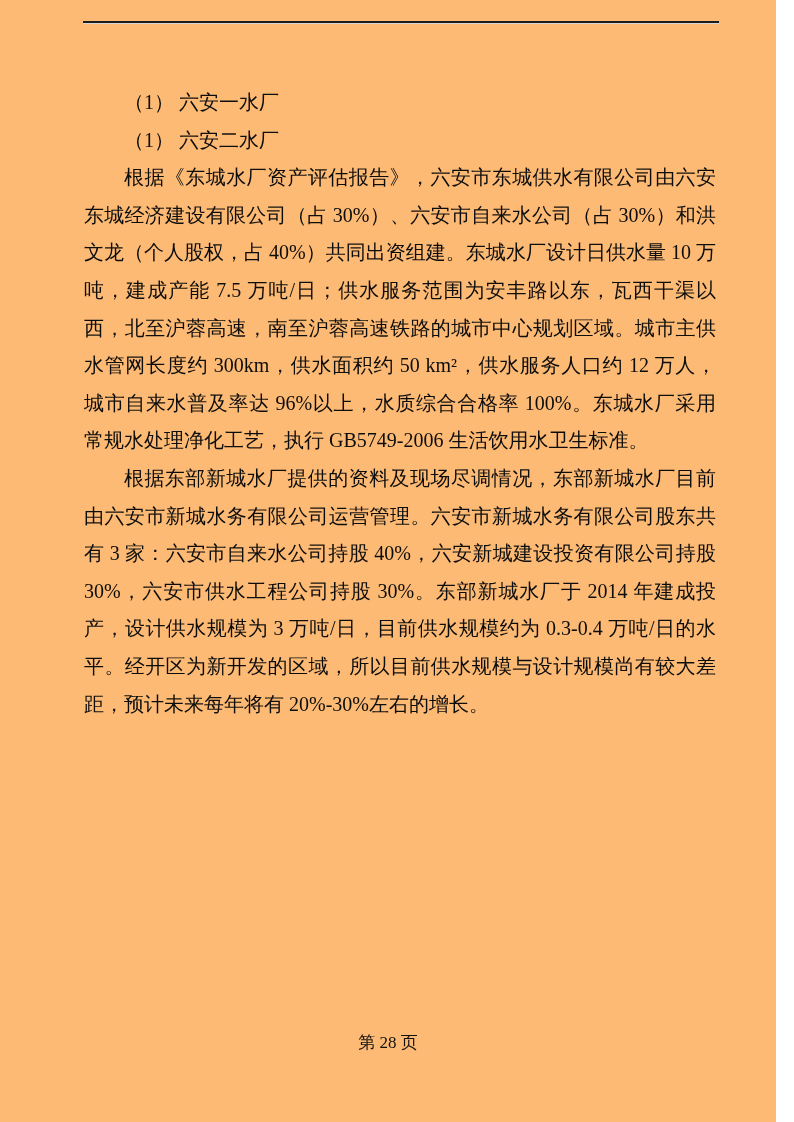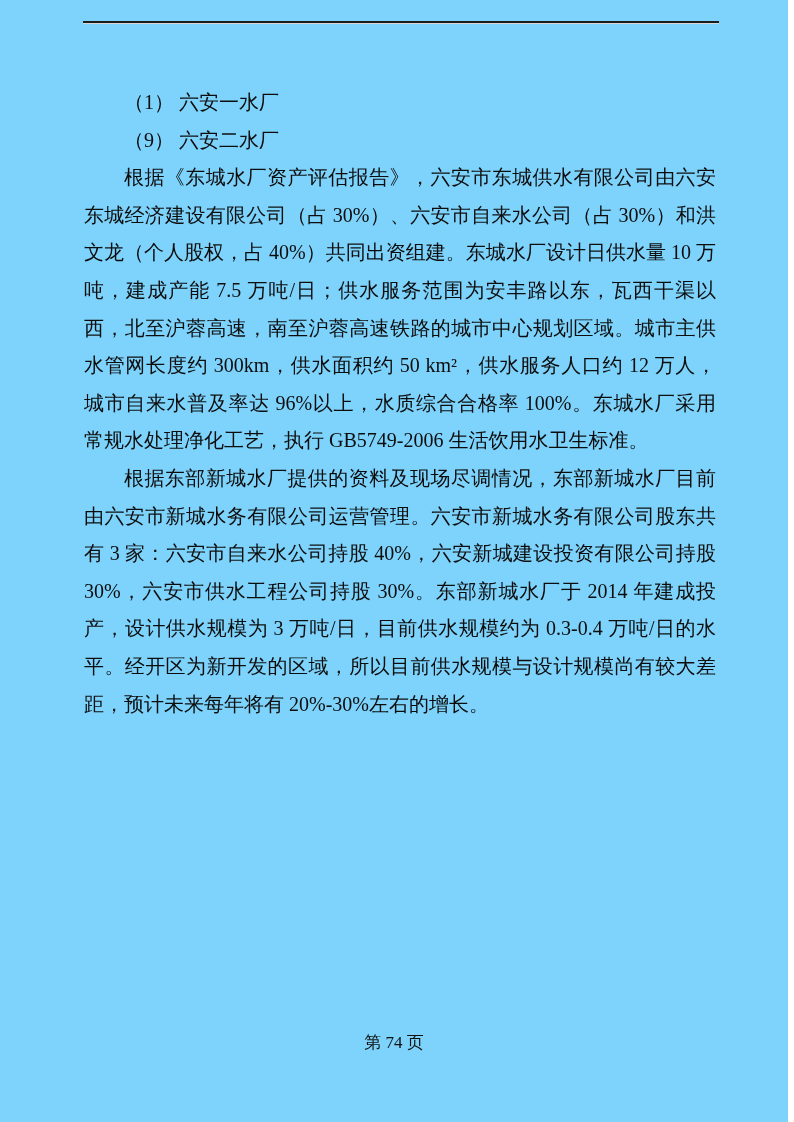--- a/index.html
+++ b/index.html
@@ -4,25 +4,24 @@
 <style>
   html, body {
     margin: 0;
     padding: 0;
     background: #ffffff;
   }
   .page {
     position: relative;
     width: 776px;
     height: 1122px;
-    background: #7dd3fc;
+    background: #fdba74;
     overflow: hidden;
     font-family: "Liberation Serif", "DejaVu Serif", serif;
     color: #0d0d0d;
-    padding-left: 12px;
   }
   .header-rule {
     position: absolute;
     top: 21px;
     left: 83px;
     width: 636px;
     height: 0;
     border-top: 2px solid #1c1c1c;
     border-bottom: 1px solid #d6d6d6;
   }
@@ -60,28 +59,28 @@
 
   <div class="header-rule"></div>
 
   <div class="content">
 
     <section>
       <p>（1） 六安一水厂</p>
     </section>
 
     <section>
-      <p>（9） 六安二水厂</p>
+      <p>（1） 六安二水厂</p>
     </section>
 
     <section>
       <p>根据《东城水厂资产评估报告》，六安市东城供水有限公司由六安东城经济建设有限公司（占 30%）、六安市自来水公司（占 30%）和洪文龙（个人股权，占 40%）共同出资组建。东城水厂设计日供水量 10 万吨，建成产能 7.5 万吨/日；供水服务范围为安丰路以东，瓦西干渠以西，北至沪蓉高速，南至沪蓉高速铁路的城市中心规划区域。城市主供水管网长度约 300km，供水面积约 50 km²，供水服务人口约 12 万人，城市自来水普及率达 96%以上，水质综合合格率 100%。东城水厂采用常规水处理净化工艺，执行 GB5749-2006 生活饮用水卫生标准。</p>
     </section>
 
     <section>
       <p>根据东部新城水厂提供的资料及现场尽调情况，东部新城水厂目前由六安市新城水务有限公司运营管理。六安市新城水务有限公司股东共有 3 家：六安市自来水公司持股 40%，六安新城建设投资有限公司持股 30%，六安市供水工程公司持股 30%。东部新城水厂于 2014 年建成投产，设计供水规模为 3 万吨/日，目前供水规模约为 0.3-0.4 万吨/日的水平。经开区为新开发的区域，所以目前供水规模与设计规模尚有较大差距，预计未来每年将有 20%-30%左右的增长。</p>
     </section>
 
   </div>
 
-  <div class="footer">第 74 页</div>
+  <div class="footer">第 28 页</div>
 
 </div>
 
 </body></html>

